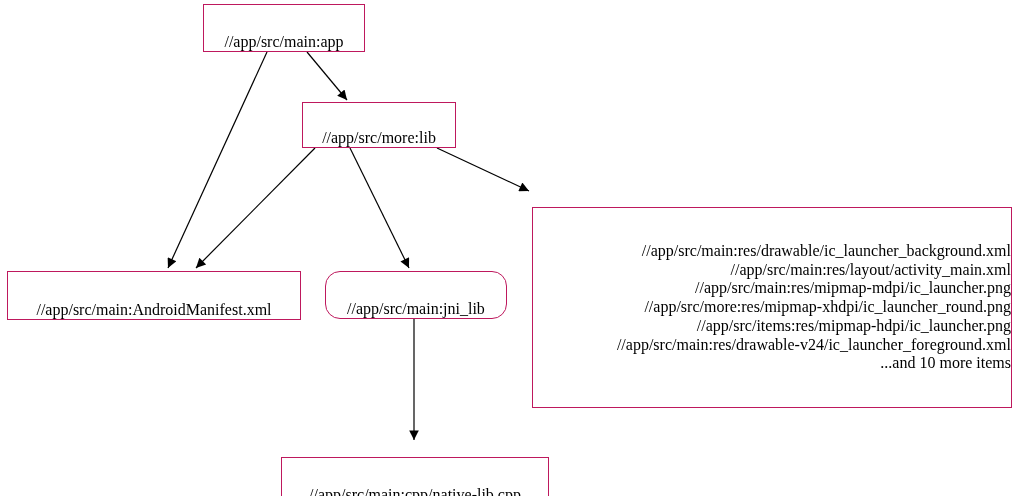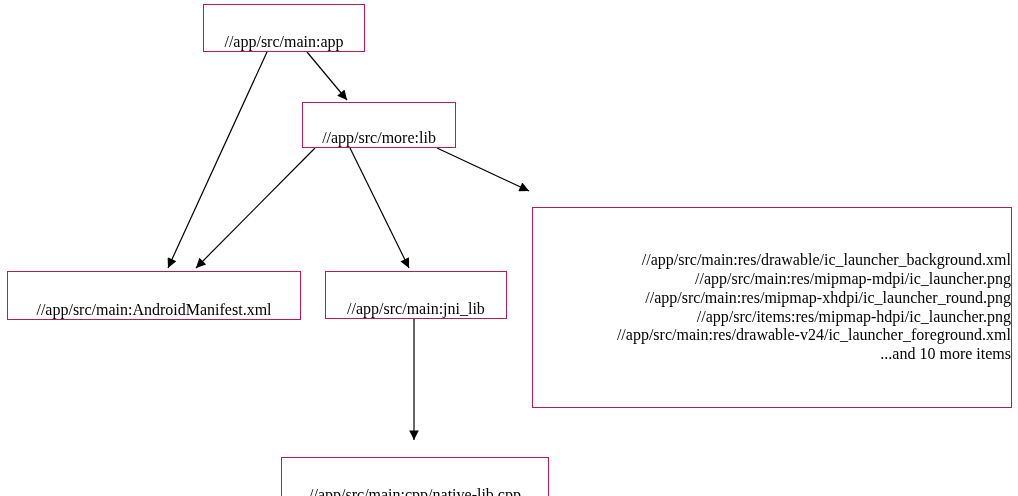--- a/index.html
+++ b/index.html
@@ -36,21 +36,21 @@
     text-align: center;
   }
   .node.multi {
     flex-direction: column;
     justify-content: center;
     line-height: 18.7px;
   }
   #node-app      { left: 203px; top: 4px;   width: 162px; height: 48px; }
   #node-lib      { left: 302px; top: 102px; width: 154px; height: 46px; }
   #node-manifest { left: 7px;   top: 271px; width: 294px; height: 49px; }
-  #node-jni-lib  { left: 325px; top: 271px; width: 182px; height: 48px; }
+  #node-jni-lib  { left: 325px; top: 271px; width: 182px; height: 48px; border-radius: 15px; }
   #node-res      { left: 532px; top: 207px; width: 480px; height: 201px; }
   #node-native   { left: 281px; top: 443px; width: 268px; height: 48px; margin-top: 14px; }
 </style>
 </head>
 <body>
 
 <div class="canvas">
 
   <svg class="edges" viewBox="0 0 1018 496" xmlns="http://www.w3.org/2000/svg">
     <defs>
@@ -77,22 +77,23 @@
   <div class="node" id="node-manifest">
     <span>//app/src/main:AndroidManifest.xml</span>
   </div>
 
   <div class="node" id="node-jni-lib">
     <span>//app/src/main:jni_lib</span>
   </div>
 
   <div class="node multi" id="node-res">
     <div>//app/src/main:res/drawable/ic_launcher_background.xml</div>
+    <div>//app/src/main:res/layout/activity_main.xml</div>
     <div>//app/src/main:res/mipmap-mdpi/ic_launcher.png</div>
-    <div>//app/src/main:res/mipmap-xhdpi/ic_launcher_round.png</div>
+    <div>//app/src/more:res/mipmap-xhdpi/ic_launcher_round.png</div>
     <div>//app/src/items:res/mipmap-hdpi/ic_launcher.png</div>
     <div>//app/src/main:res/drawable-v24/ic_launcher_foreground.xml</div>
     <div>...and 10 more items</div>
   </div>
 
   <div class="node" id="node-native">
     <span>//app/src/main:cpp/native-lib.cpp</span>
   </div>
 
 </div>

